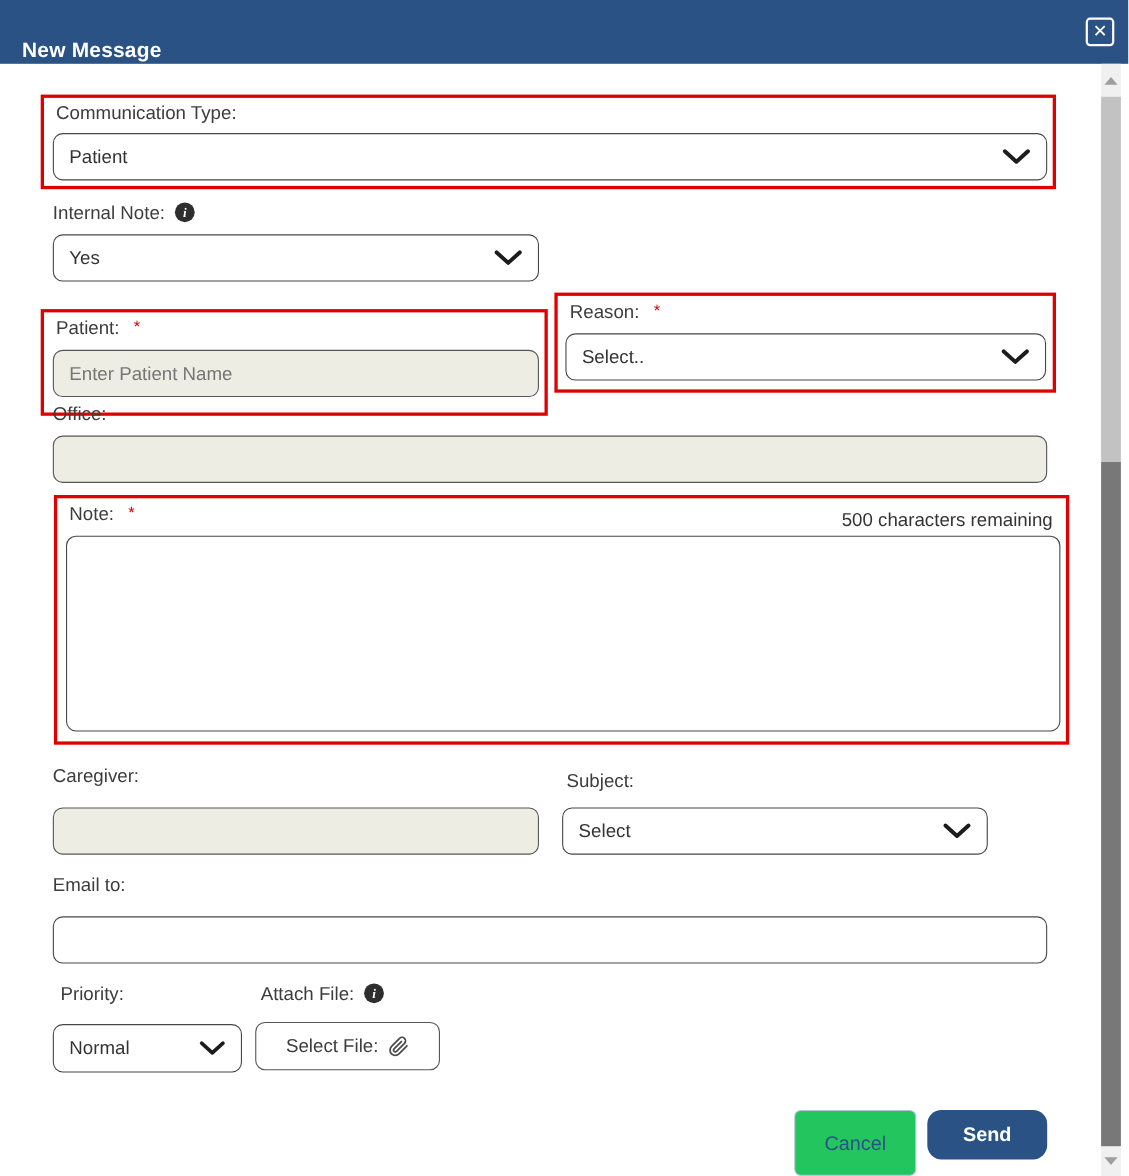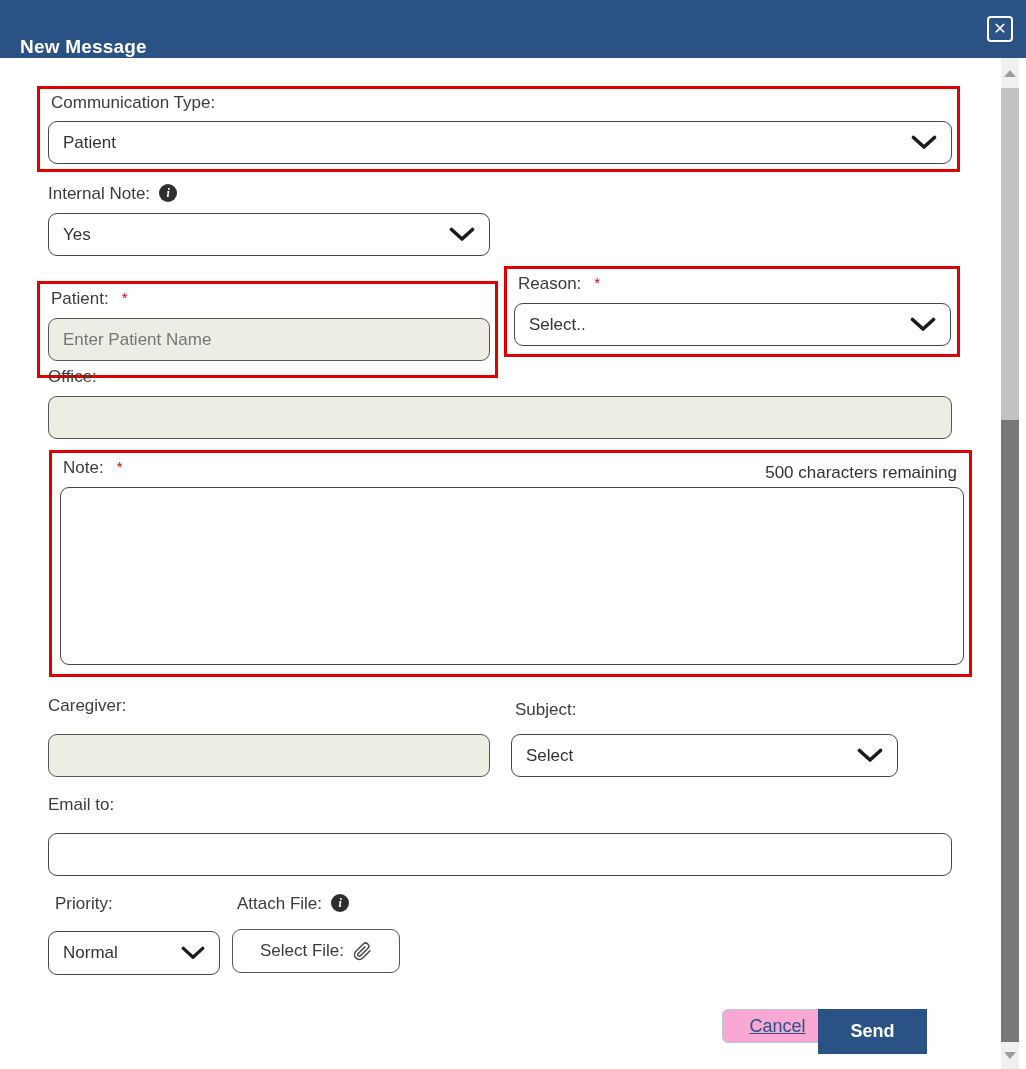--- a/index.html
+++ b/index.html
@@ -50,30 +50,29 @@
   }
   .counter { position:absolute; font-size:17px; color:#333; }
   
   .attach-btn {
     position:absolute; border:1px solid #565656; border-radius:9px; background:#fff;
     display:flex; align-items:center; justify-content:center; gap:9px;
     font-size:17px; color:#3c3c3c; cursor:pointer;
   }
   
   .btn-cancel {
-    position:absolute; left:722px; top:1009px; width:111px; height:34px;
-    background:#f9a8d4; border:1px solid #b6c6db; border-radius:6px;
+    position:absolute; left:722px; top:1009px; width:111px; height:60px;
+    background:#22c55e; border:1px solid #b6c6db; border-radius:6px;
     color:var(--accent,#2a5284); font-size:18px; cursor:pointer;
     display:flex; align-items:center; justify-content:center;
     font-family:"Liberation Sans", sans-serif;
-    text-decoration:underline;
   }
   .btn-send {
-    position:absolute; left:818px; top:1009px; width:109px; height:45px;
-    background:var(--accent,#2a5284); border:none; border-radius:0;
+    position:absolute; left:843px; top:1009px; width:109px; height:45px;
+    background:var(--accent,#2a5284); border:none; border-radius:13px;
     color:#fff; font-size:18px; font-weight:600; cursor:pointer;
     display:flex; align-items:center; justify-content:center;
     font-family:"Liberation Sans", sans-serif;
   }
   
   .scrollbar {
     position:absolute; top:58px; right:7px; width:18px; height:1011px; background:#f0f0f0;
   }
   .sb-btn { position:absolute; left:0; width:18px; height:30px; display:flex; align-items:center; justify-content:center; }
   .sb-up { top:0; }

